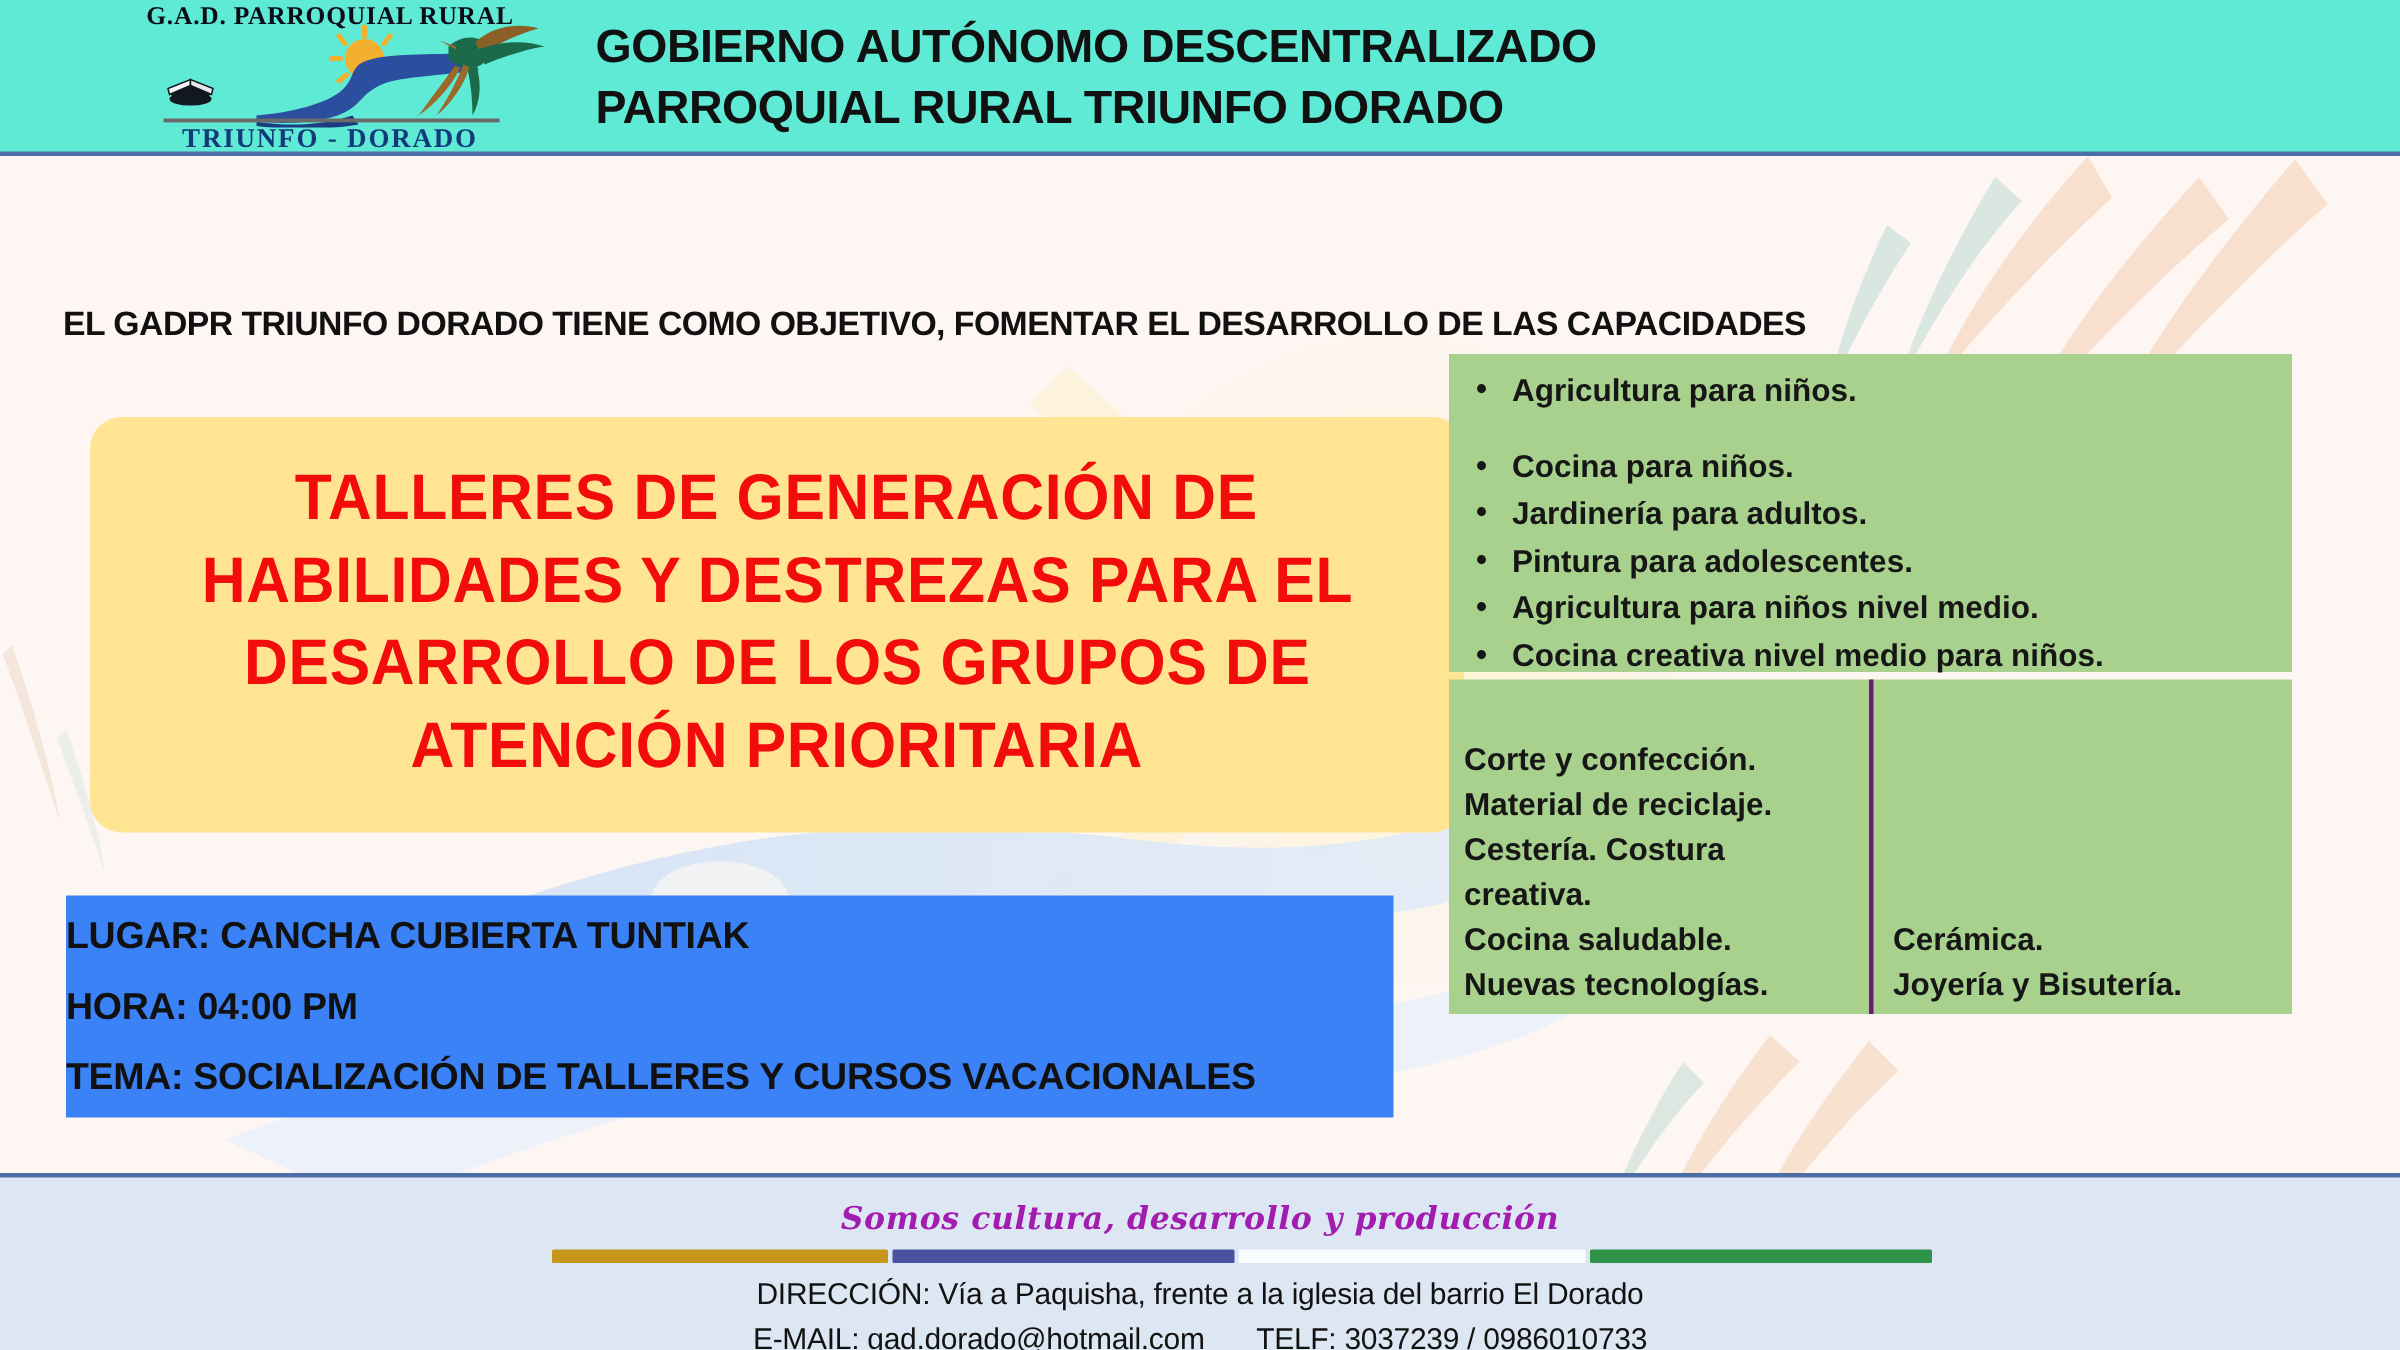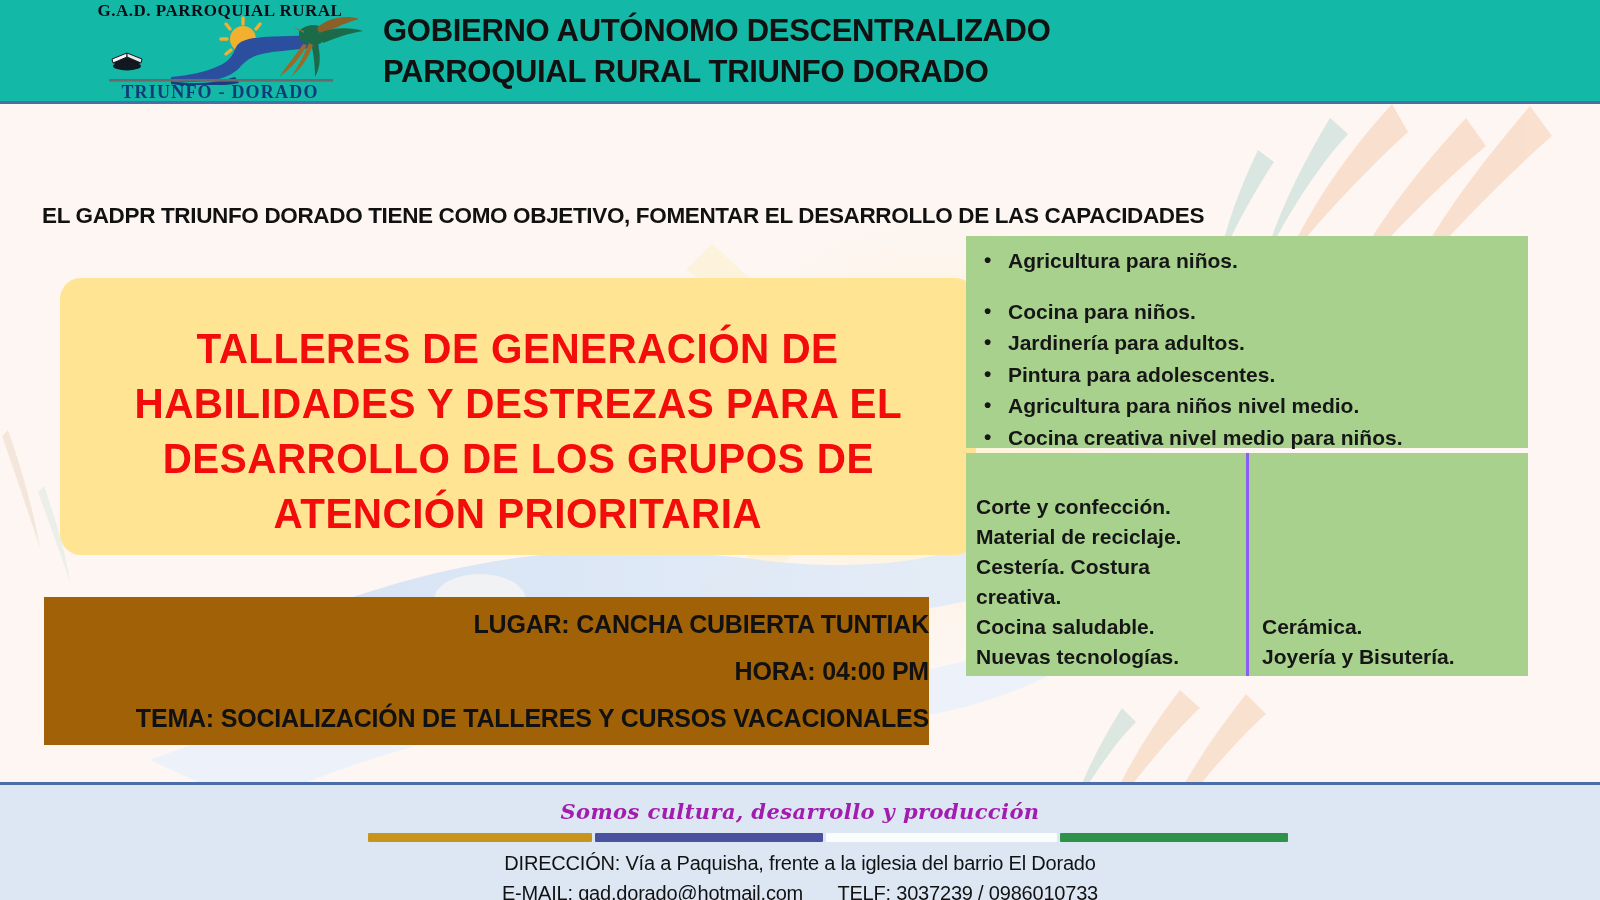--- a/index.html
+++ b/index.html
@@ -20,25 +20,26 @@
   }
 
   
   .bg-layer { position: absolute; inset: 0; overflow: hidden; pointer-events: none; }
 
   
   .header-band {
     position: absolute;
     left: 0; top: 0;
     width: 1600px; height: 104px;
-    background: #14b8a6;
+    background: #5eead4;
     border-bottom: 3px solid #4a6ea5;
     display: flex;
     align-items: center;
     z-index: 6;
+    gap: 14px;
   }
 
   .logo-wrap {
     position: relative;
     width: 290px; height: 104px;
     margin-left: 75px;
     flex: 0 0 auto;
   }
   .logo-top-text {
     position: absolute;
@@ -99,46 +100,46 @@
   
   .yellow-card {
     position: absolute;
     left: 60px; top: 278px;
     width: 916px; height: 277px;
     background: #ffe494;
     z-index: 5;
     display: flex;
     flex-direction: column;
     align-items: center;
-    justify-content: flex-end;
+    justify-content: center;
     padding: 10px 16px 14px;
     border-radius: 21px;
   }
   .yellow-card .tline {
     font-family: "Liberation Sans Narrow", "Liberation Sans", sans-serif;
     font-weight: bold;
     font-size: 43px;
     line-height: 55px;
     color: #f30c0c;
     text-align: center;
     letter-spacing: 0.5px;
     transform: scaleX(0.94);
     white-space: nowrap;
   }
 
   
   .gray-card {
     position: absolute;
     left: 44px; top: 597px;
     width: 885px; height: 148px;
-    background: #a16207;
+    background: #3b82f6;
     z-index: 5;
     display: flex;
     flex-direction: column;
-    align-items: flex-end;
+    align-items: flex-start;
     justify-content: center;
   }
   .gray-card .gline {
     font-family: "Liberation Sans", sans-serif;
     font-weight: bold;
     font-size: 25px;
     line-height: 47px;
     color: #111111;
     text-align: center;
     letter-spacing: -0.2px;
@@ -182,21 +183,21 @@
     z-index: 5;
     display: flex;
   }
   .green-table .cell {
     display: flex;
     flex-direction: column;
     justify-content: flex-end;
     padding: 4px 0 4px 10px;
   }
   .green-table .cell-left  { width: 280px; }
-  .green-table .cell-right { width: 282px; border-left: 3px solid #8b5cf6; padding-left: 13px; }
+  .green-table .cell-right { width: 282px; border-left: 3px solid #701a75; padding-left: 13px; }
   .green-table .tl {
     font-family: "Liberation Sans", sans-serif;
     font-weight: bold;
     font-size: 21px;
     line-height: 30px;
     color: #161616;
     white-space: nowrap;
   }
 
   

